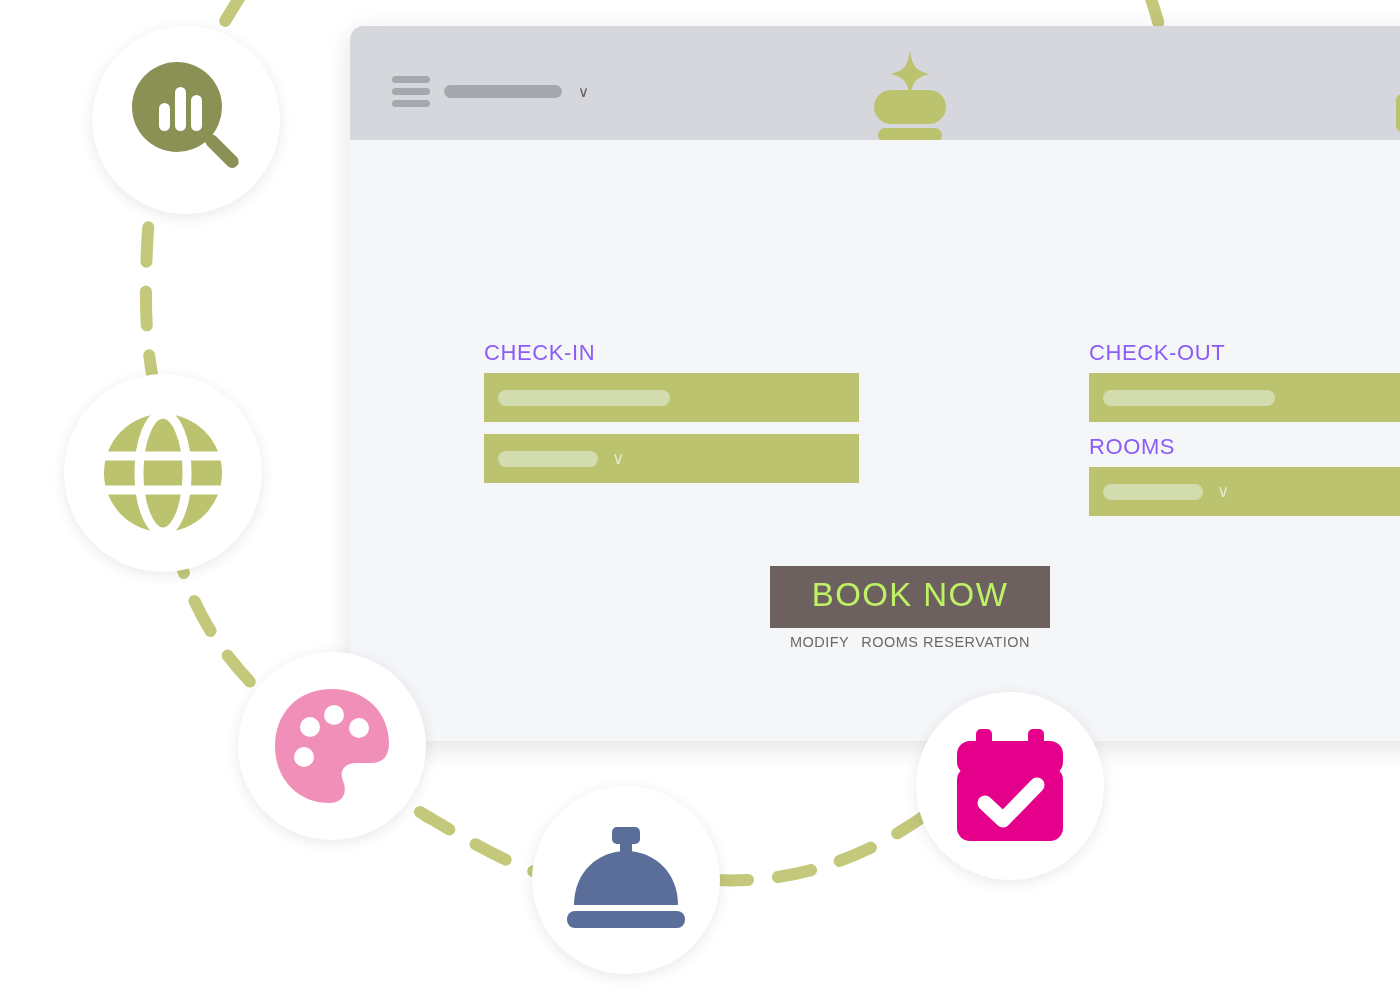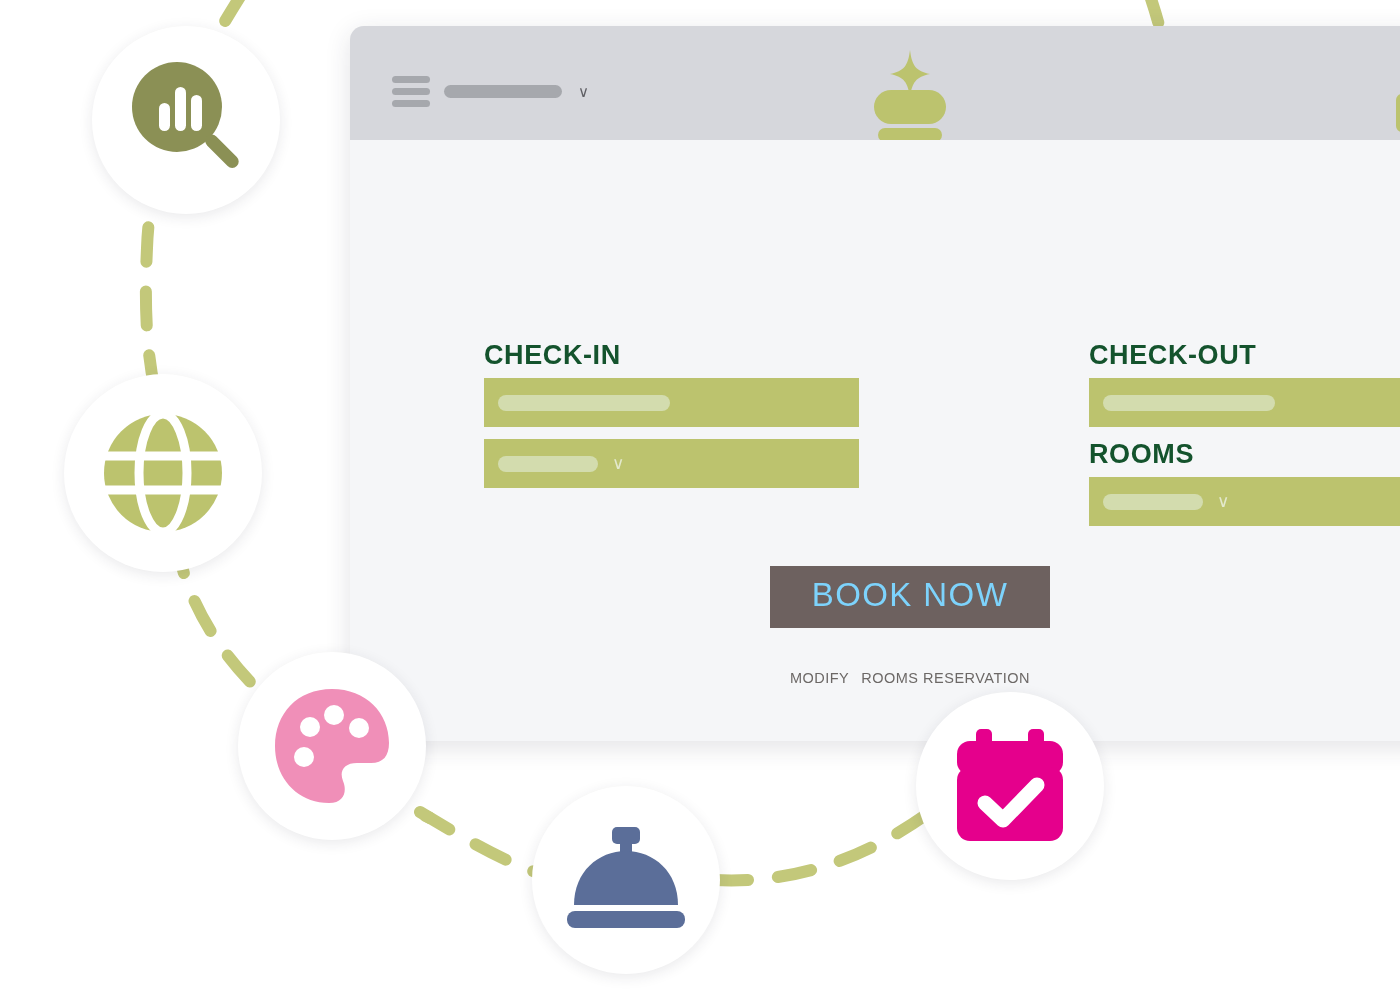--- a/index.html
+++ b/index.html
@@ -126,24 +126,24 @@
     grid-template-columns: 375px 230px 375px;
     grid-template-rows: auto auto;
     column-gap: 0;
     row-gap: 12px;
   }
 
   .field { width: 375px; }
   .field.col3 { grid-column: 3; }
 
   .field-label {
-    font-size: 27px;
+    font-size: 22px;
     letter-spacing: 0.6px;
-    color: #14532d;
-    font-weight: 700;
+    color: #8b5cf6;
+    font-weight: 400;
     margin-bottom: 7px;
     white-space: nowrap;
   }
 
   .field-box {
     position: relative;
     width: 375px;
     height: 49px;
     background: #bcc36e;
     display: flex;
@@ -170,41 +170,41 @@
   .cta-wrap {
     position: absolute;
     left: 0; right: 0;
     top: 540px;
     text-align: center;
   }
 
   .book-now {
     display: inline-block;
     background: #6d615f;
-    color: #7dd3fc;
+    color: #bef264;
     font-size: 33px;
     letter-spacing: 1.4px;
     padding: 12px 42px 15px;
     font-weight: 400;
     line-height: 1.05;
     border: 0;
     cursor: pointer;
     font-family: "Liberation Sans", sans-serif;
   }
 
   .cta-links {
     margin-top: 6px;
     font-size: 14.5px;
     letter-spacing: 0.5px;
     color: #6c6866;
     display: flex;
     justify-content: center;
     gap: 12px;
   }
-  .cta-links span { cursor: pointer; margin-top: 36px; }
+  .cta-links span { cursor: pointer; }
 
   
   .badge {
     position: absolute;
     border-radius: 50%;
     background: #ffffff;
     z-index: 5;
     display: flex;
     align-items: center;
     justify-content: center;

